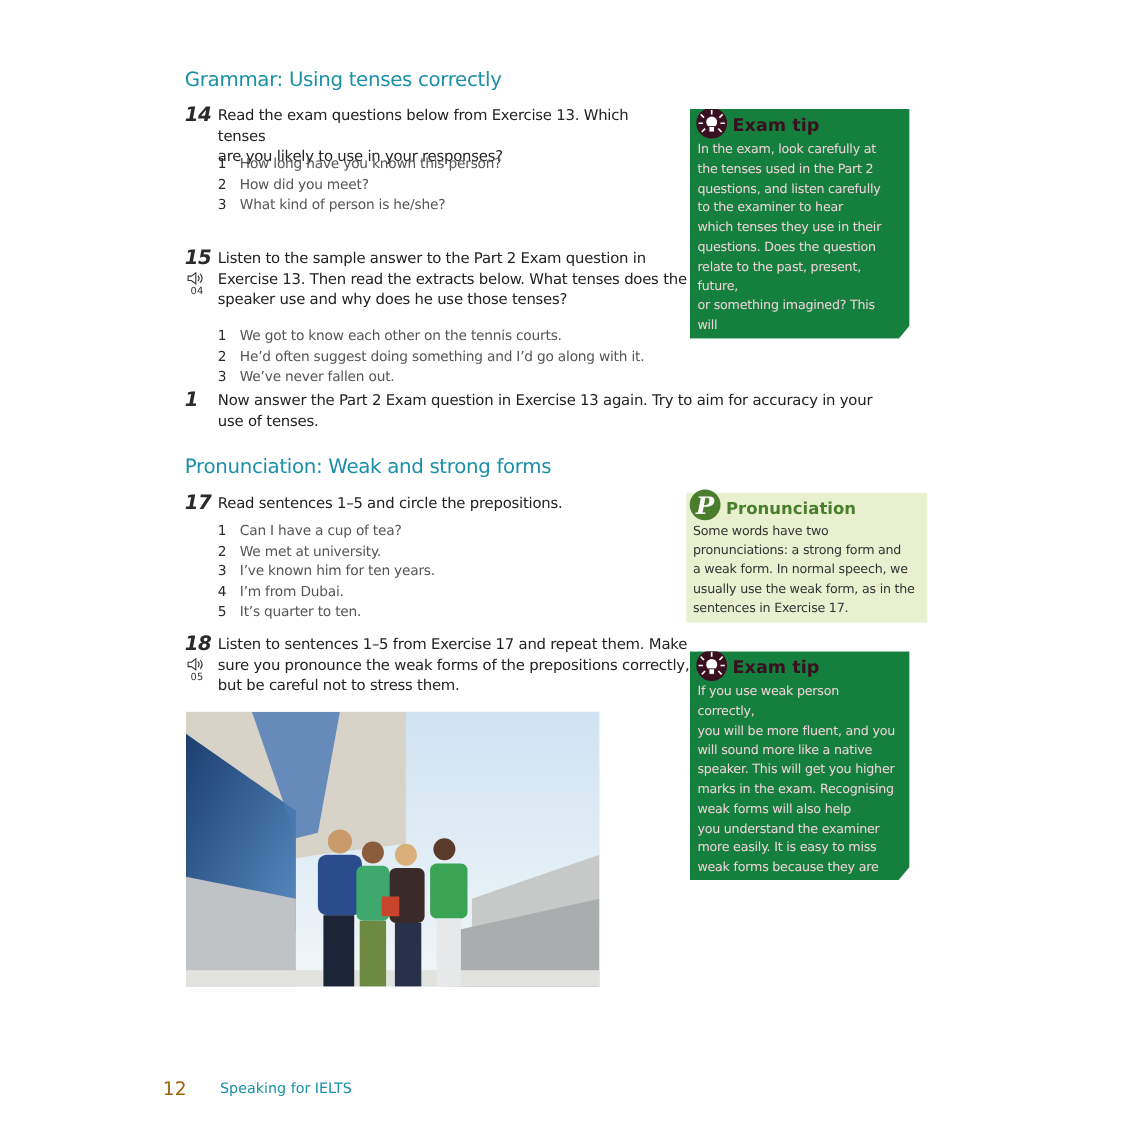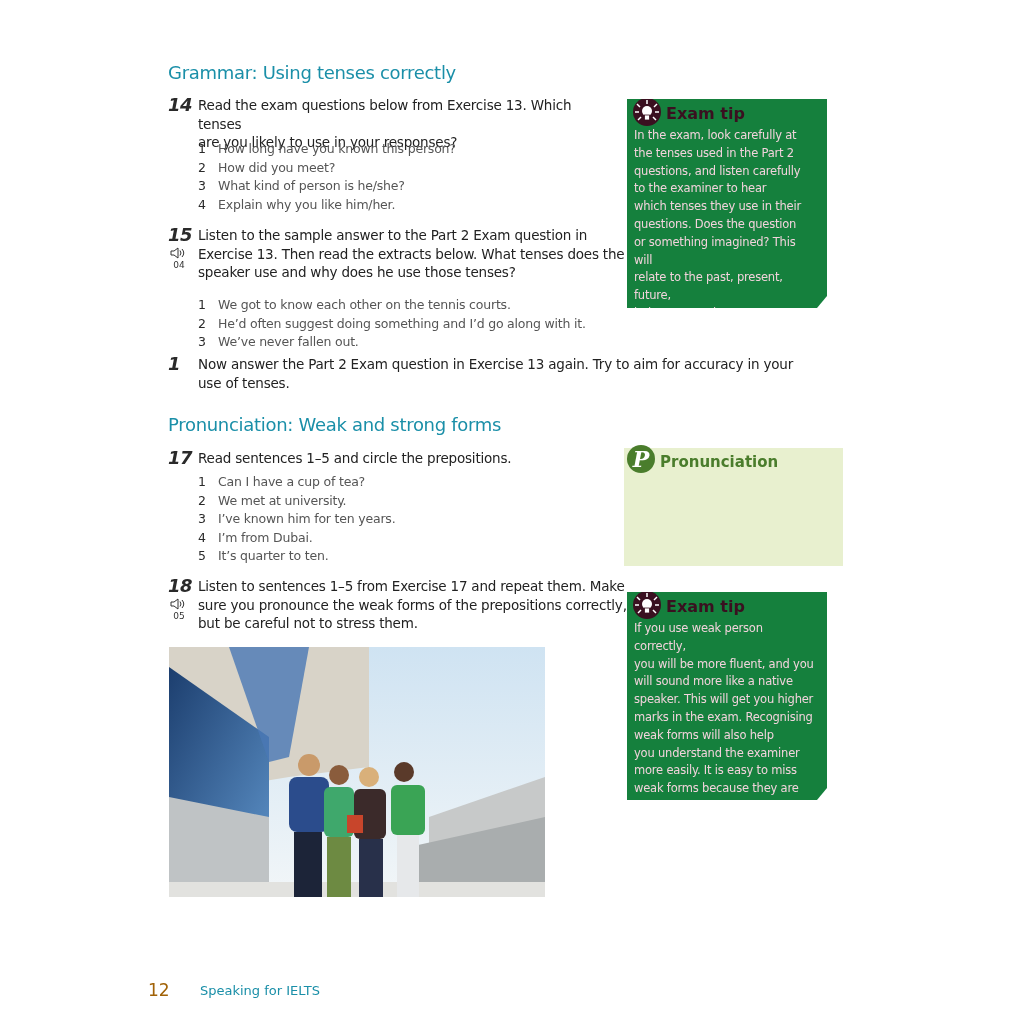--- a/index.html
+++ b/index.html
@@ -45,21 +45,20 @@
 <div class="exercise" style="top:96px;">
   <span class="ex-num">14</span>
   <div class="ex-text" style="top:0; width:420px;">
     <div>Read the exam questions below from Exercise 13. Which tenses</div>
     <div>are you likely to use in your responses?</div>
   </div>
   <ul class="items" style="top:44px;">
     <li><span class="n">1</span><span>How long have you known this person?</span></li>
     <li><span class="n">2</span><span>How did you meet?</span></li>
     <li><span class="n">3</span><span>What kind of person is he/she?</span></li>
-    <li><span class="n">4</span><span>Explain why you like him/her.</span></li>
   </ul>
 </div>
 
 <div class="exercise" style="top:226px;">
   <span class="ex-num">15</span>
   <div class="ex-audio">
     <svg class="spk" viewBox="0 0 16 14">
         <path d="M1 5h3l4-3v10l-4-3H1z" fill="none" stroke="#333" stroke-width="1"></path>
         <path d="M10 4.5q2 2.5 0 5M12 3q3.5 4 0 8" fill="none" stroke="#333" stroke-width="1"></path>
       </svg>
@@ -135,34 +134,41 @@
     </svg>
     <span class="tip-title">Exam tip</span>
   </div>
   <div class="tip-body">
     <div>In the exam, look carefully at</div>
       <div>the tenses used in the Part 2</div>
       <div>questions, and listen carefully</div>
     <div>to the examiner to hear</div>
       <div>which tenses they use in their</div>
       <div>questions. Does the question</div>
-    <div>or something imagined? This will</div>
-      <div>relate to the past, present, future,</div>
+    <div>relate to the past, present, future,</div>
+      <div>or something imagined? This will</div>
       <div>help you use the correct tenses</div>
     <div>when you speak.</div>
   </div>
 </div>
 
 <div class="pron">
   <div class="pron-head">
     <svg class="pron-icon" viewBox="0 0 30 30">
       <circle cx="15" cy="15" r="14" fill="#4a7d2c"></circle>
       <text x="15" y="23" text-anchor="middle" font-family="DejaVu Serif, serif" font-style="italic" font-weight="bold" font-size="22" fill="#ffffff">P</text>
     </svg>
     <span class="pron-title">Pronunciation</span>
+  </div>
+  <div class="pron-body">
+    <div>Some words have two</div>
+      <div>pronunciations: a strong form and</div>
+    <div>a weak form. In normal speech, we</div>
+      <div>usually use the weak form, as in the</div>
+    <div>sentences in Exercise 17.</div>
   </div>
 </div>
 
 <div class="tip" style="top:592px; height:208px;">
   <div class="tip-head">
     <svg class="tip-icon" viewBox="0 0 30 30">
       <circle cx="15" cy="15" r="14" fill="#3a1020"></circle>
       <g stroke="#ffffff" stroke-width="1.5">
         <line x1="15" y1="3" x2="15" y2="7"></line>
           <line x1="5" y1="7" x2="8" y2="10"></line>

